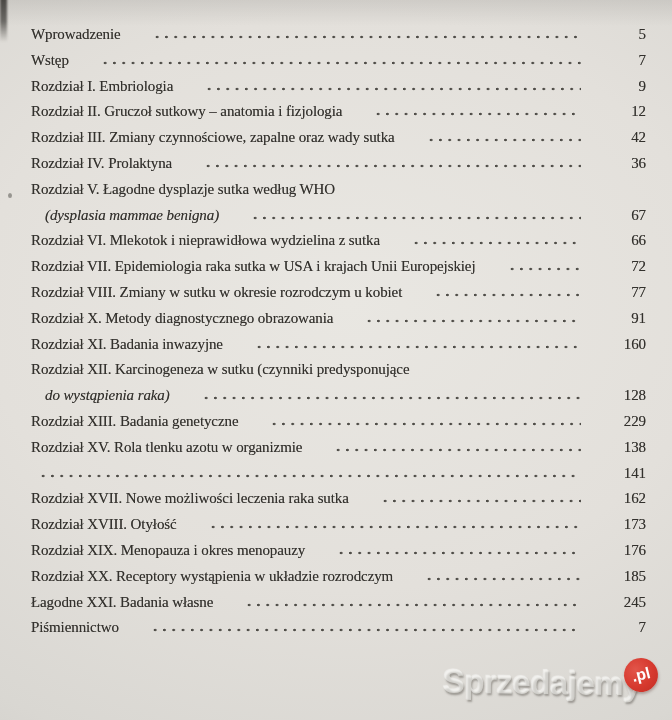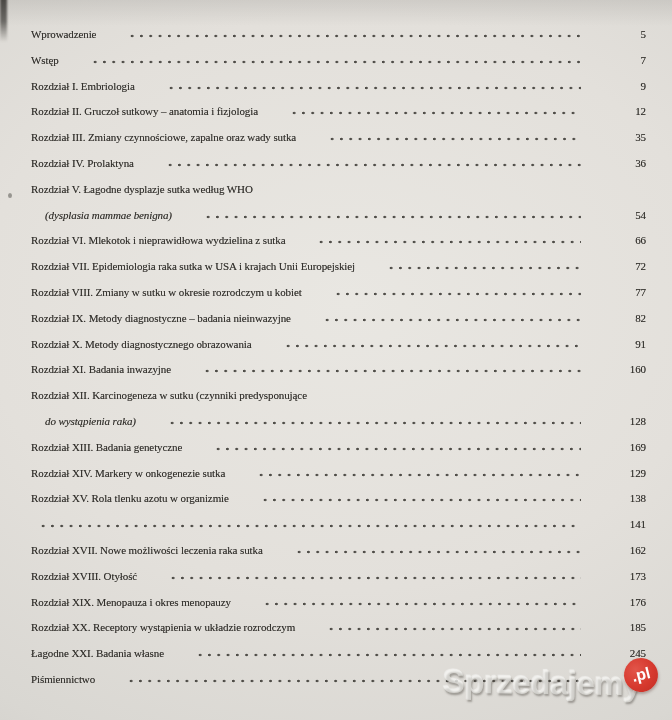--- a/index.html
+++ b/index.html
@@ -28,21 +28,21 @@
     position:absolute;left:8px;top:193px;width:4px;height:5px;border-radius:50%;
     background:rgba(90,87,82,0.55);filter:blur(0.5px);
   }
 
   .toc{
     position:absolute;left:31px;top:22px;width:615px;
   }
   .row{
     display:flex;align-items:baseline;
     height:25.8px;
-    font-size:11px;line-height:25.8px;
+    font-size:15px;line-height:25.8px;
     letter-spacing:-0.1px;
     white-space:nowrap;
     text-shadow:0 0 0.6px rgba(51,49,45,0.55);
     gap:24px;
   }
   .row.indent .label{padding-left:14px;font-style:italic;}
   .label{flex:0 0 auto;}
   .label.italic{font-style:italic;}
   .leader{
     flex:1 1 auto;min-width:8px;height:4px;margin:0 7px 0 8px;
@@ -104,64 +104,59 @@
 
   <div class="row">
     <span class="label">Rozdział II. Gruczoł sutkowy – anatomia i fizjologia</span>
     <span class="leader"></span>
     <span class="page-num">12</span>
   </div>
 
   <div class="row">
     <span class="label">Rozdział III. Zmiany czynnościowe, zapalne oraz wady sutka</span>
     <span class="leader"></span>
-    <span class="page-num">35</span>
+    <span class="page-num">42</span>
   </div>
 
   <div class="row">
     <span class="label">Rozdział IV. Prolaktyna</span>
     <span class="leader"></span>
     <span class="page-num">36</span>
   </div>
 
   <div class="row">
     <span class="label">Rozdział V. Łagodne dysplazje sutka według WHO</span>
     <span class="leader hidden"></span>
     <span class="page-num"></span>
   </div>
 
   <div class="row indent">
     <span class="label italic">(dysplasia mammae benigna)</span>
     <span class="leader"></span>
-    <span class="page-num">54</span>
+    <span class="page-num">67</span>
   </div>
 
   <div class="row">
     <span class="label">Rozdział VI. Mlekotok i nieprawidłowa wydzielina z sutka</span>
     <span class="leader"></span>
     <span class="page-num">66</span>
   </div>
 
   <div class="row">
     <span class="label">Rozdział VII. Epidemiologia raka sutka w USA i krajach Unii Europejskiej</span>
     <span class="leader"></span>
     <span class="page-num">72</span>
   </div>
 
   <div class="row">
     <span class="label">Rozdział VIII. Zmiany w sutku w okresie rozrodczym u kobiet</span>
     <span class="leader"></span>
     <span class="page-num">77</span>
   </div>
 
-  <div class="row">
-    <span class="label">Rozdział IX. Metody diagnostyczne – badania nieinwazyjne</span>
-    <span class="leader"></span>
-    <span class="page-num">82</span>
-  </div>
 
   <div class="row">
     <span class="label">Rozdział X. Metody diagnostycznego obrazowania</span>
     <span class="leader"></span>
     <span class="page-num">91</span>
   </div>
 
   <div class="row">
     <span class="label">Rozdział XI. Badania inwazyjne</span>
     <span class="leader"></span>
@@ -176,28 +171,23 @@
 
   <div class="row indent">
     <span class="label">do wystąpienia raka)</span>
     <span class="leader"></span>
     <span class="page-num">128</span>
   </div>
 
   <div class="row">
     <span class="label">Rozdział XIII. Badania genetyczne</span>
     <span class="leader"></span>
-    <span class="page-num">169</span>
-  </div>
-
-  <div class="row">
-    <span class="label">Rozdział XIV. Markery w onkogenezie sutka</span>
-    <span class="leader"></span>
-    <span class="page-num">129</span>
-  </div>
+    <span class="page-num">229</span>
+  </div>
+
 
   <div class="row">
     <span class="label">Rozdział XV. Rola tlenku azotu w organizmie</span>
     <span class="leader"></span>
     <span class="page-num">138</span>
   </div>
 
   <div class="row">
     <span class="leader"></span>
     <span class="page-num">141</span>

